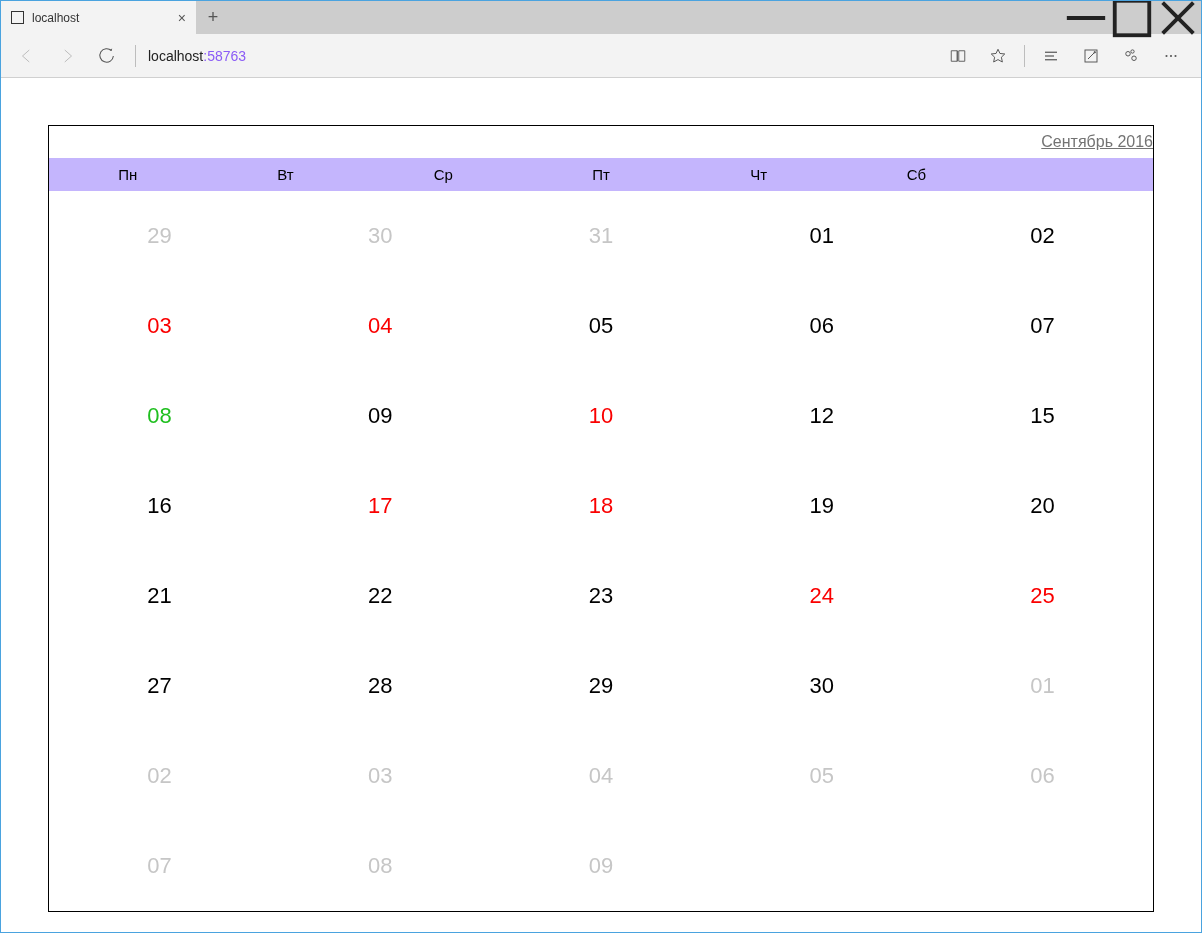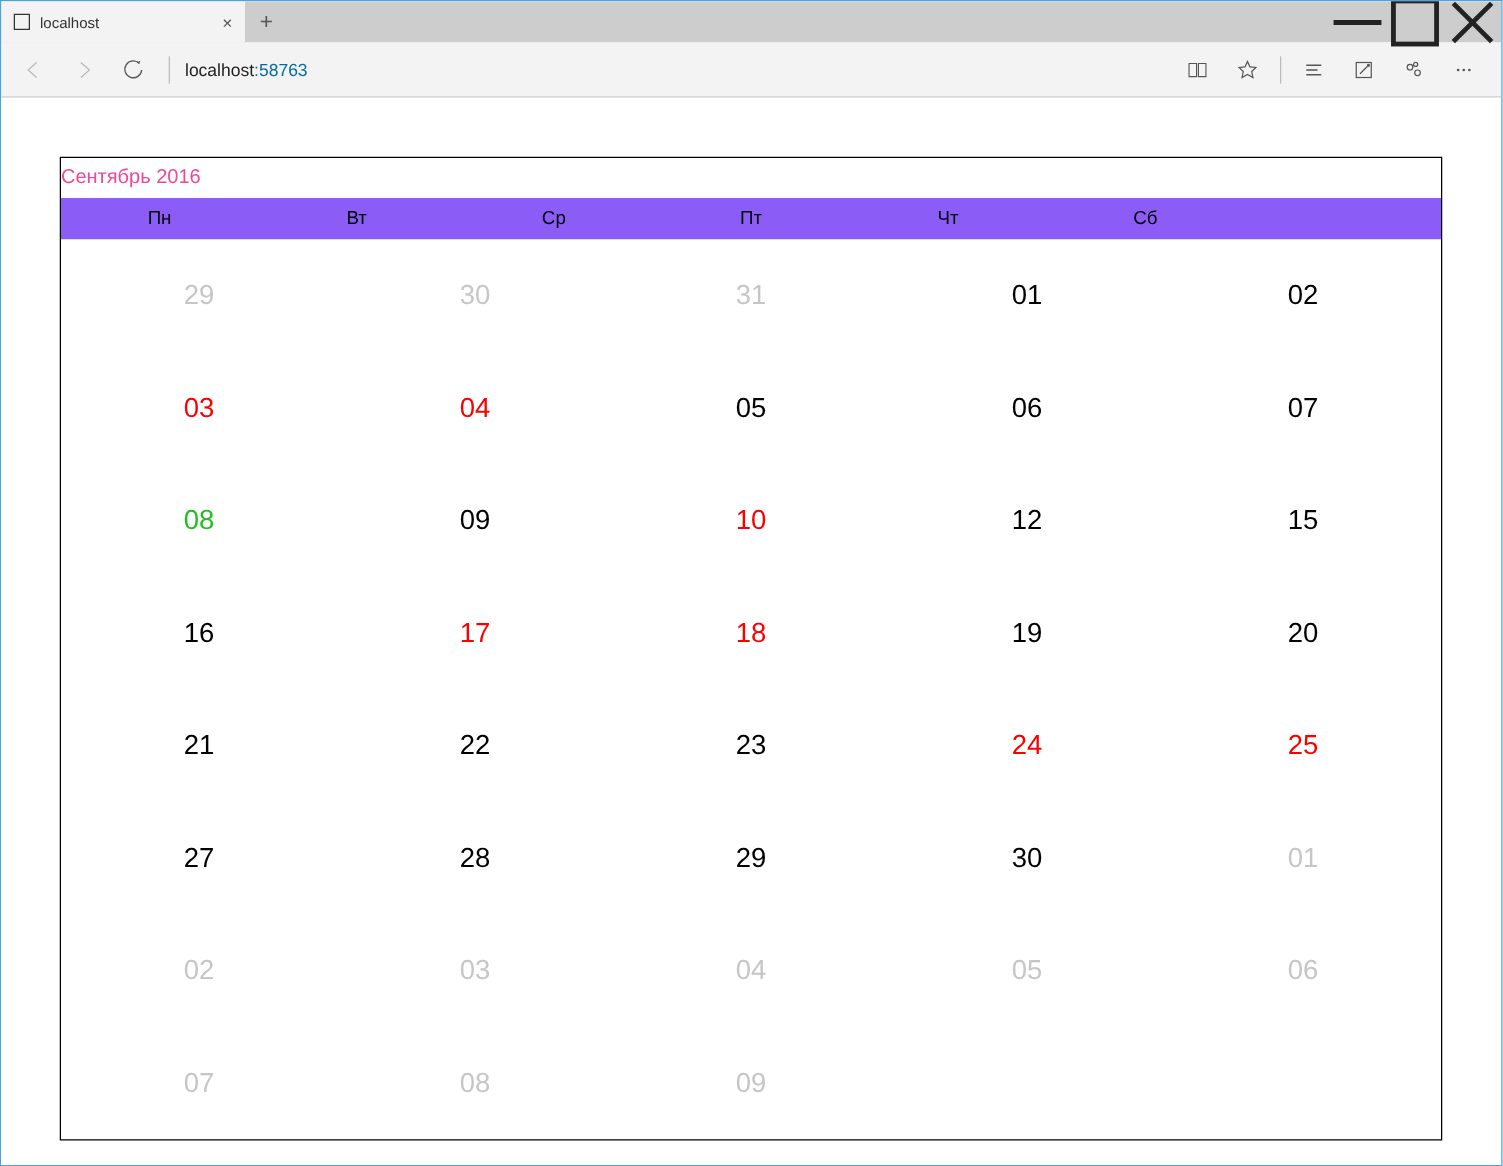--- a/index.html
+++ b/index.html
@@ -85,50 +85,51 @@
       width: 1px; height: 22px;
       background: #bdbdbd;
       margin: 0 6px 0 8px;
     }
     .address {
       flex: 1;
       font-size: 14px;
       color: #222;
       padding-left: 6px;
     }
-    .address .port { color: #0369a1; }
+    .address .port { color: #8b5cf6; }
 
     .right-tools { display: flex; align-items: center; }
     .rt-sep {
       width: 1px; height: 22px;
       background: #bdbdbd;
       margin: 0 6px;
     }
 
     
     .viewport {
       width: 100%;
       height: calc(100% - 77px);
       background: #fff;
       overflow: auto;
     }
     .calendar {
       margin: 47px;
       border: 1px solid #000;
     }
     .cal-title {
-      text-align: left;
+      text-align: right;
       font-size: 16px;
       padding: 7px 0;
-      color: #ec4899;
+      color: #737373;
+      text-decoration: underline;
     }
     .cal-head {
       display: grid;
       grid-template-columns: repeat(7, 1fr);
-      background: #8b5cf6;
+      background: #c4b5fd;
     }
     .cal-head > div {
       text-align: center;
       font-size: 15px;
       padding: 8px 0;
       color: #000;
     }
     .cal-grid {
       display: grid;
       grid-template-columns: repeat(5, 1fr);

